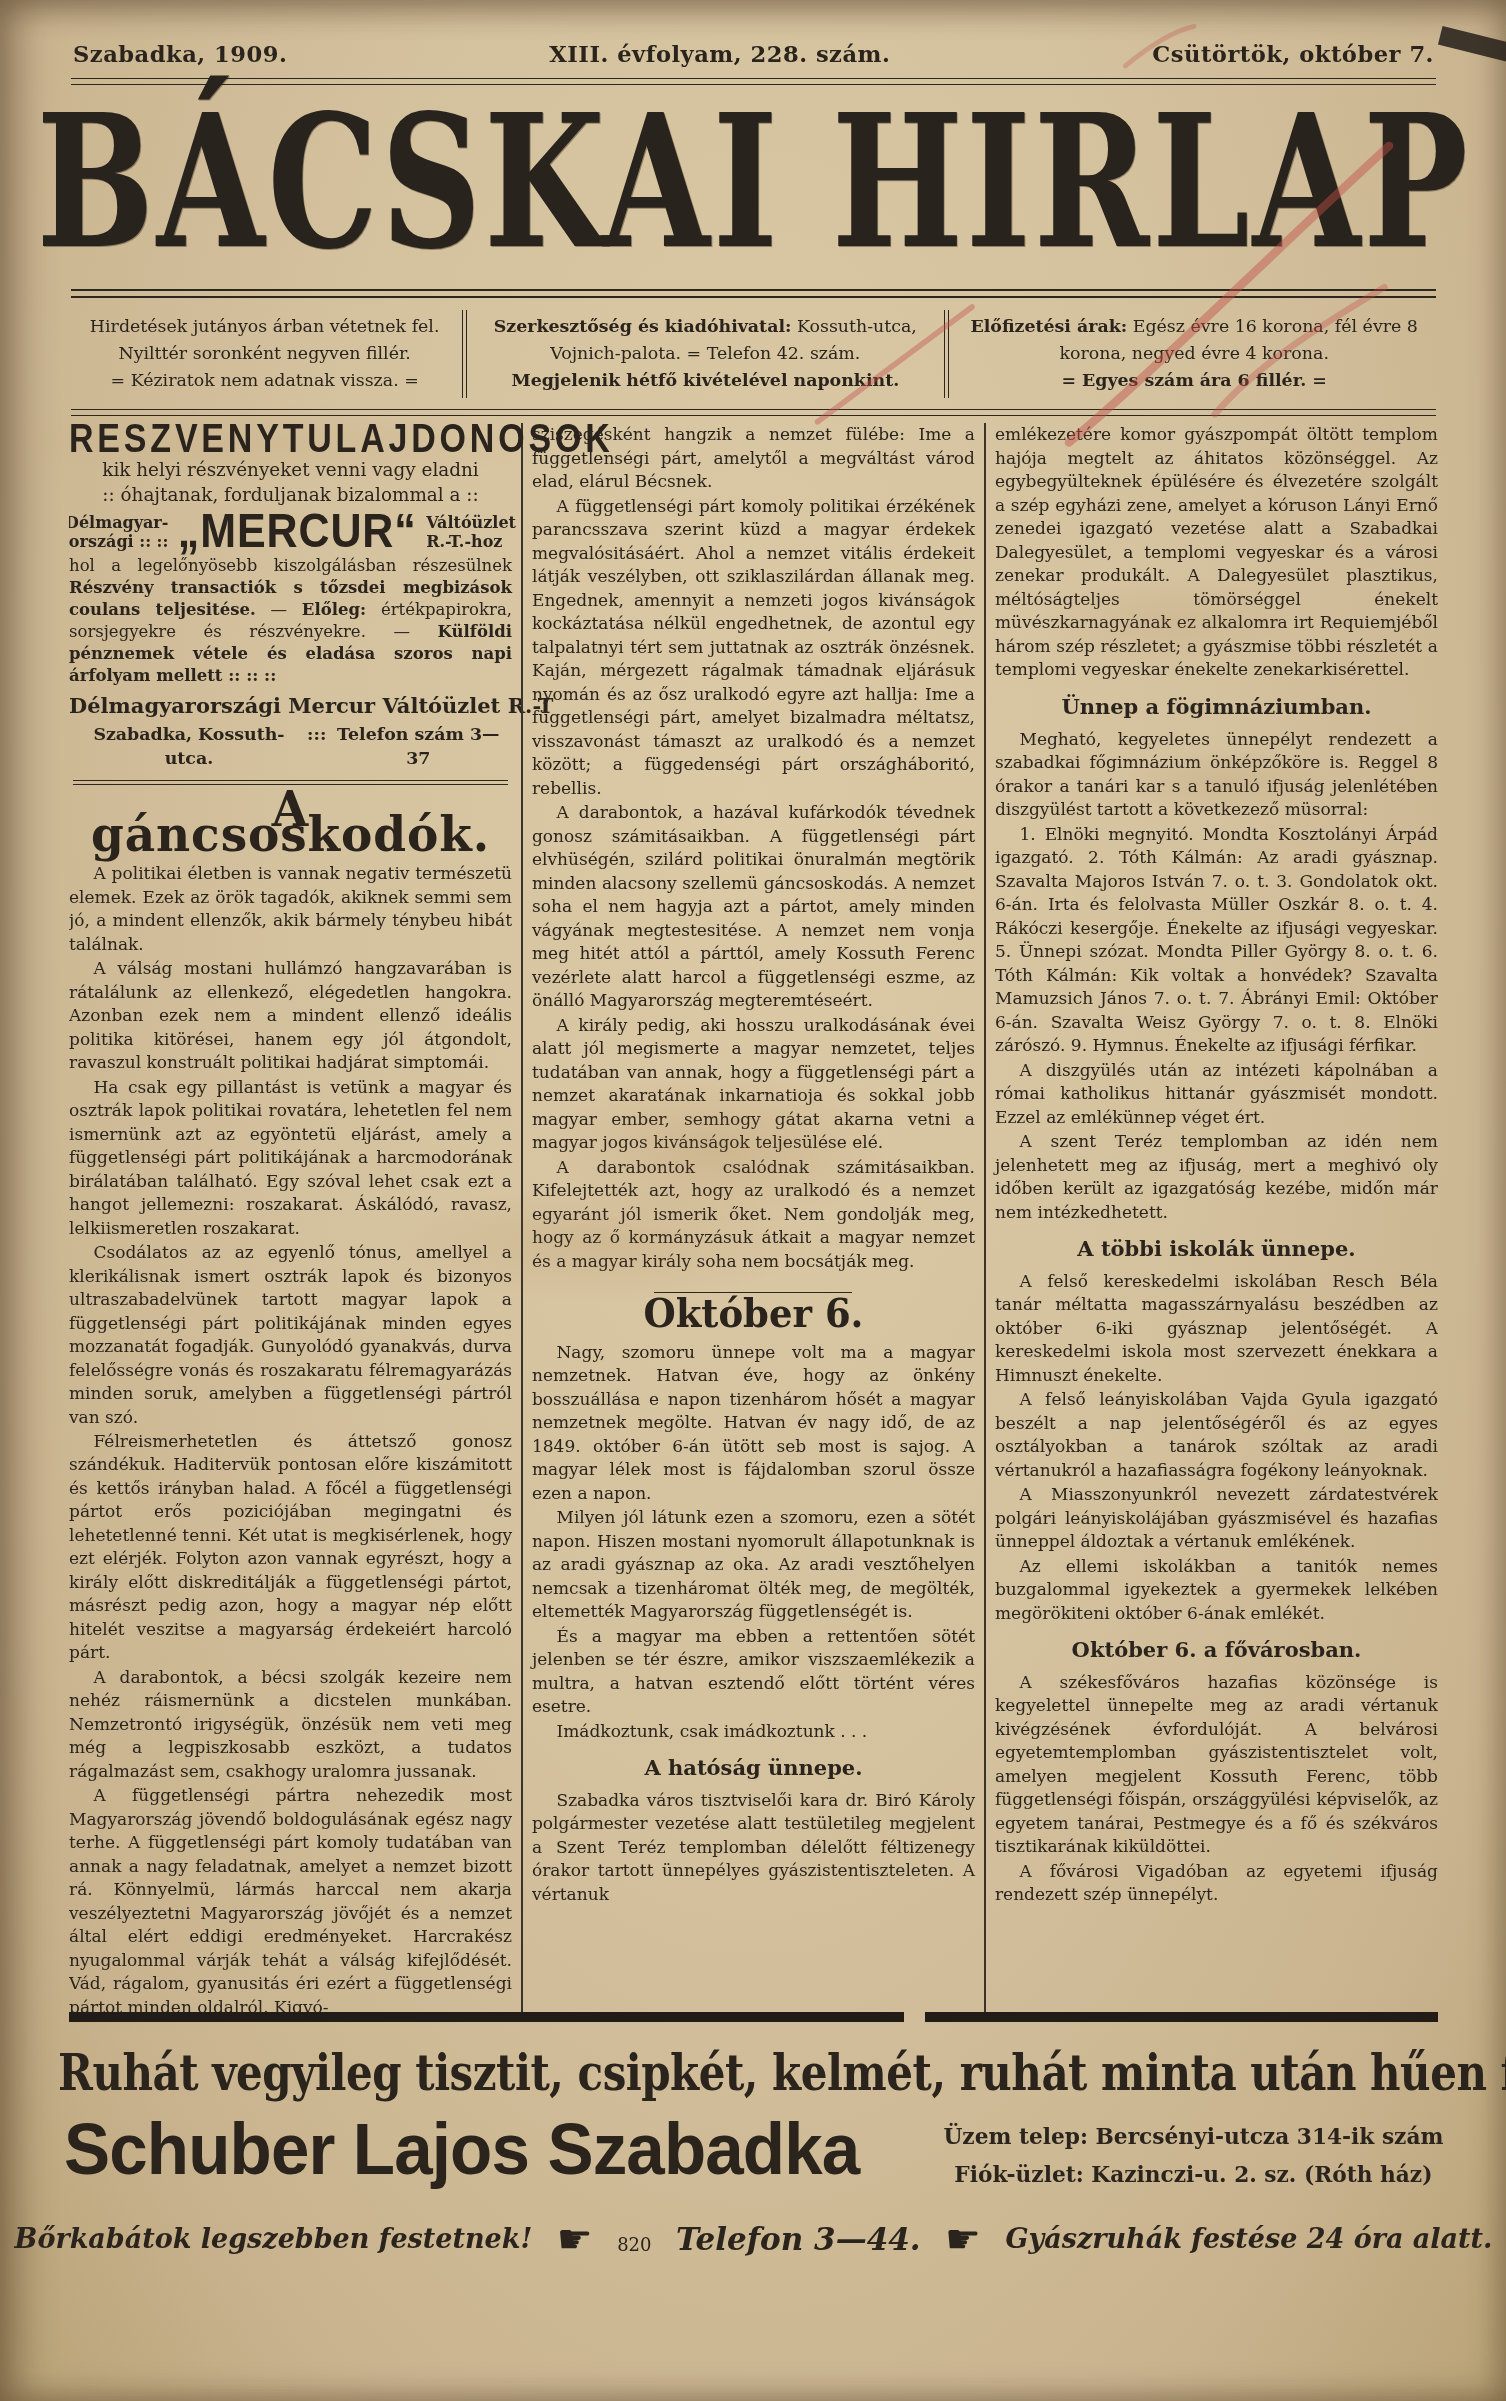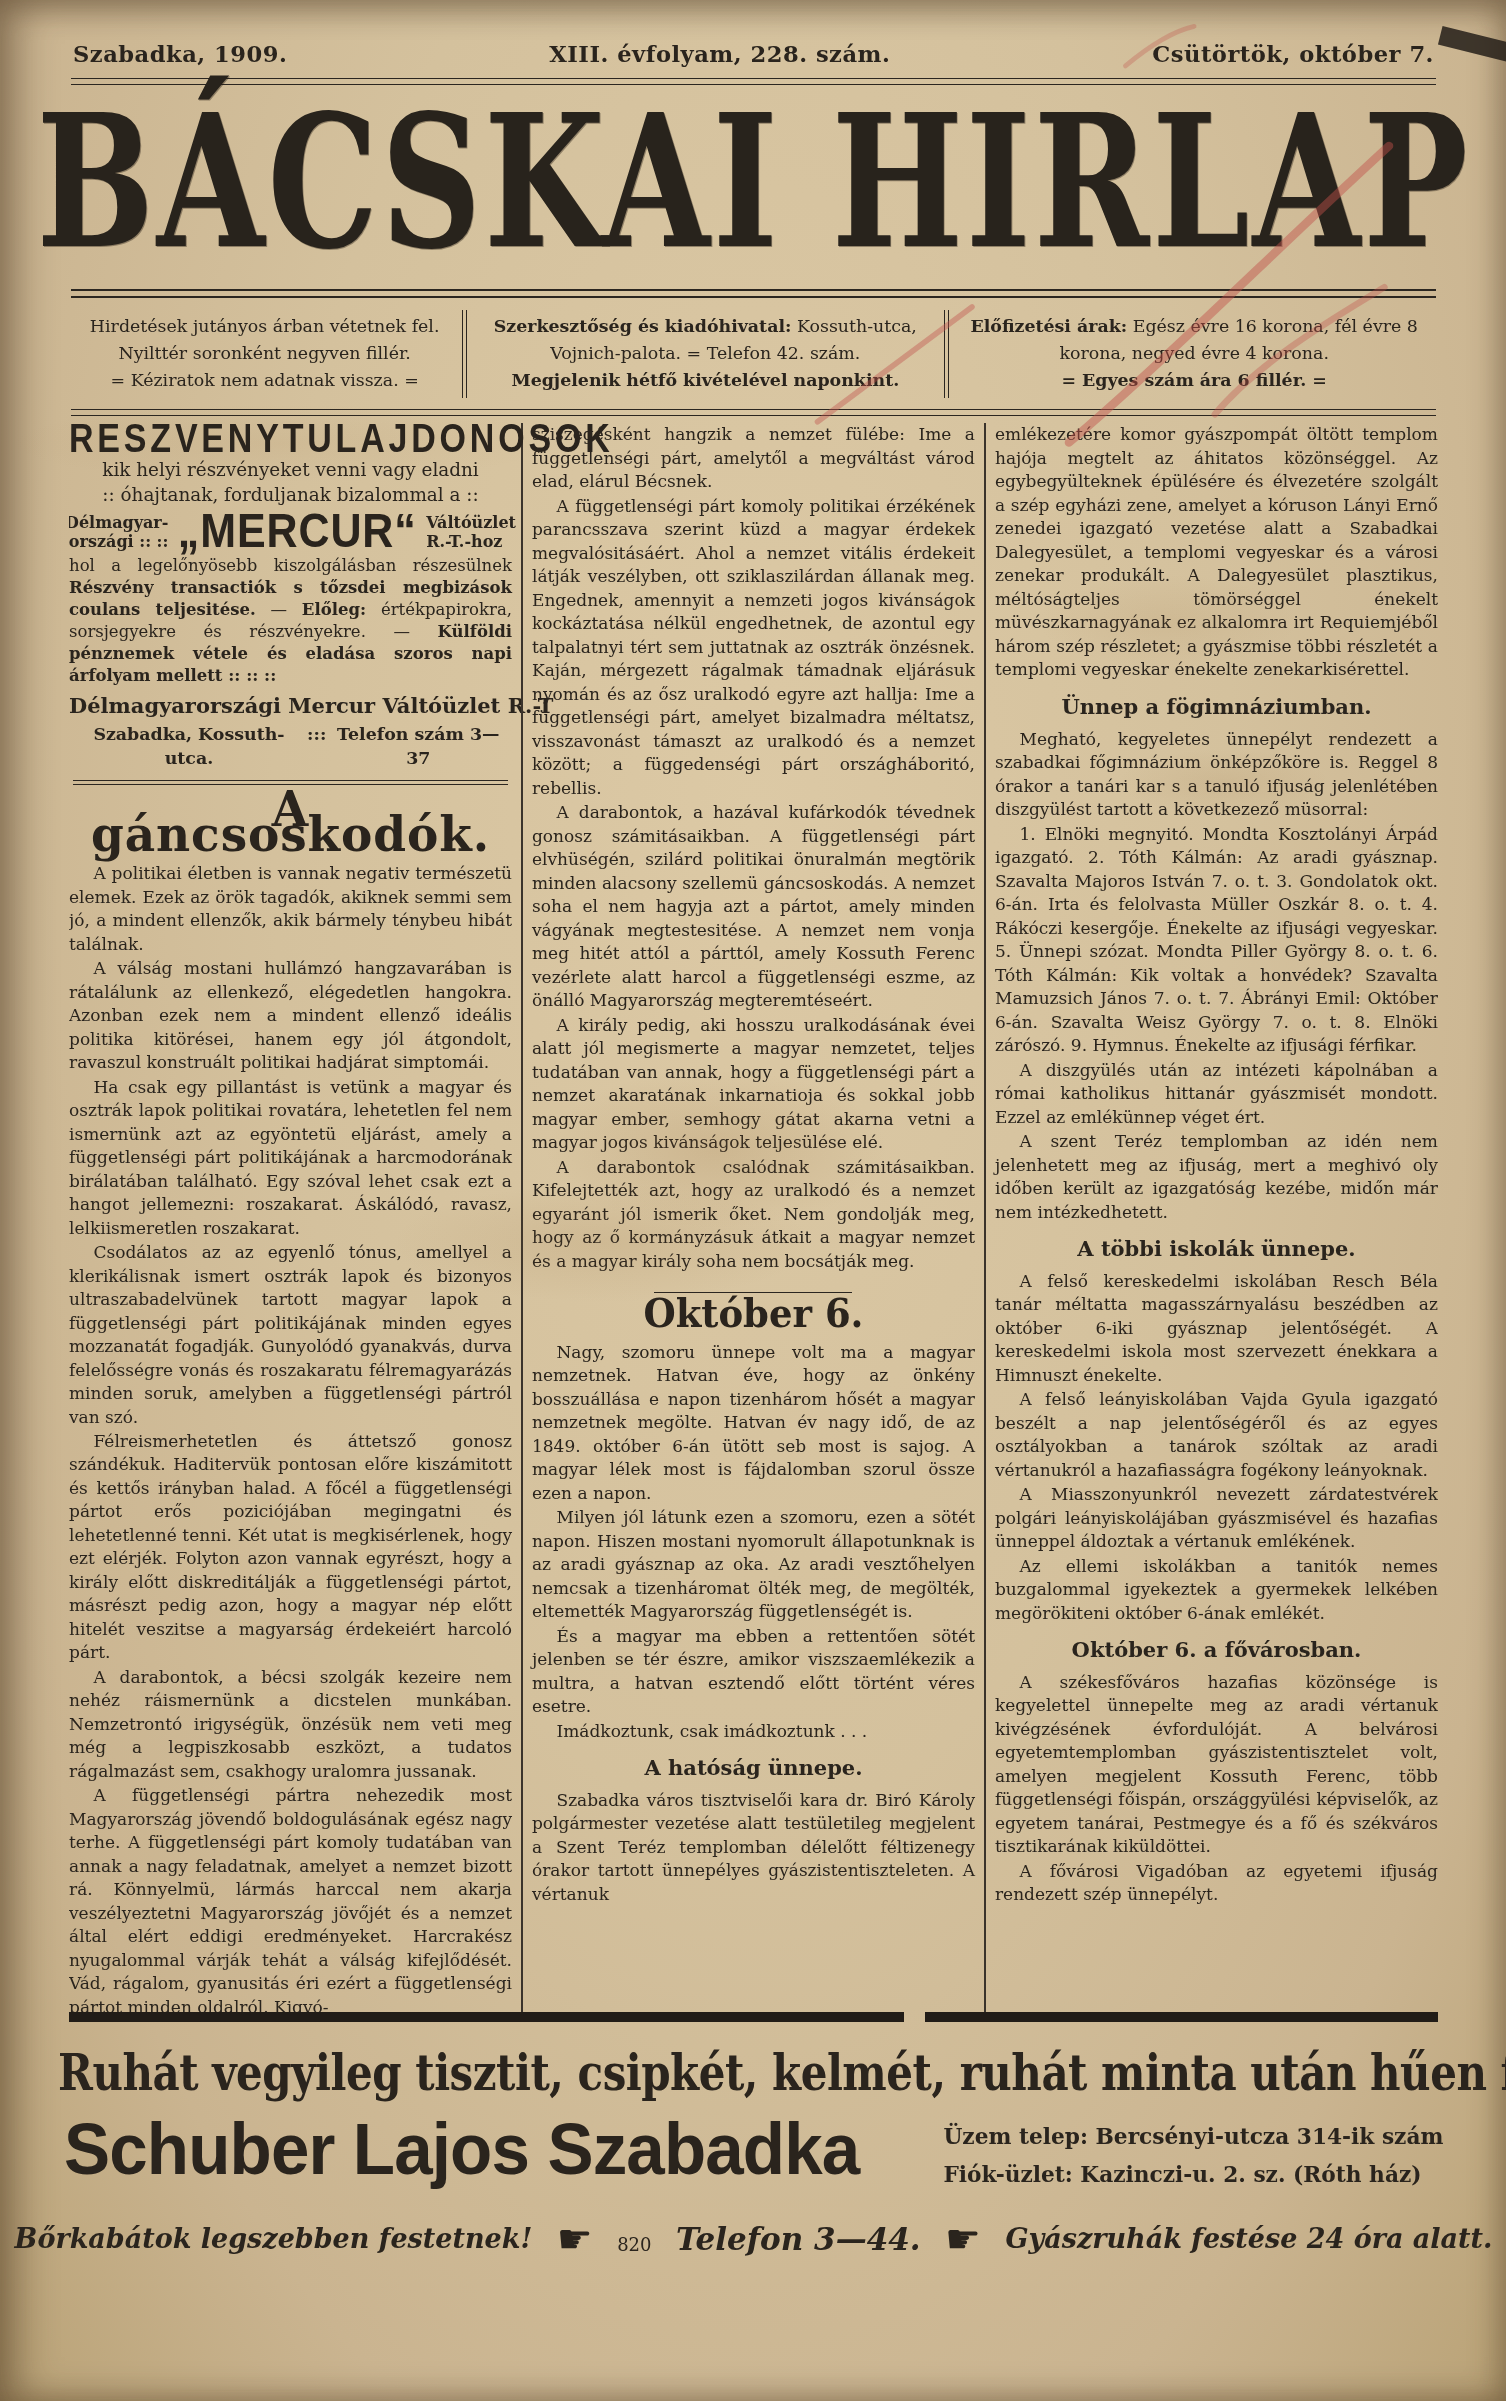--- a/index.html
+++ b/index.html
@@ -66,21 +66,21 @@
   .divider-short{width:198px;border-top:1.9px solid #2b2620;margin:19px auto 9.4px;}
 
   .heavy-bar{display:flex;gap:21px;padding:0 69px;margin-top:0;}
   .heavy-bar span{height:9.4px;background:#211c17;display:block;}
   .heavy-bar .seg1{flex:0 0 61%;}
   .heavy-bar .seg2{flex:1;}
 
   .ad-bottom{padding:22.6px 58px 0;}
   .ad-line1{text-align:center;font-weight:bold;font-size:42px;letter-spacing:-0.5px;white-space:nowrap;
     transform:scaleY(1.18);transform-origin:top center;margin-bottom:13px;}
-  .ad-row2{display:flex;align-items:flex-start;justify-content:space-between;margin-top:19px;padding:0 5.6px;}
+  .ad-row2{display:flex;align-items:flex-start;justify-content:space-between;margin-top:19px;padding:0 5.6px;text-align:center;}
   .ad-name{font-family:"Liberation Sans", sans-serif;font-weight:bold;font-size:72px;letter-spacing:-0.9px;
     white-space:nowrap;transform:scaleX(.96);transform-origin:left center;line-height:75px;}
   .ad-info{font-size:21.7px;font-weight:bold;line-height:38px;padding-top:5.6px;white-space:nowrap;}
   .ad-row3{display:flex;align-items:center;justify-content:center;gap:24.5px;margin-top:24.5px;}
   .ad-note{font-size:27px;font-weight:bold;font-style:italic;white-space:nowrap;}
   .ad-phone{font-size:31px;font-weight:bold;font-style:italic;white-space:nowrap;}
   .hand{font-family:"DejaVu Sans", sans-serif;font-size:40px;line-height:40px;}
   .ad-num{font-size:18px;align-self:flex-end;padding-bottom:3.8px;}
 </style>
 </head>

